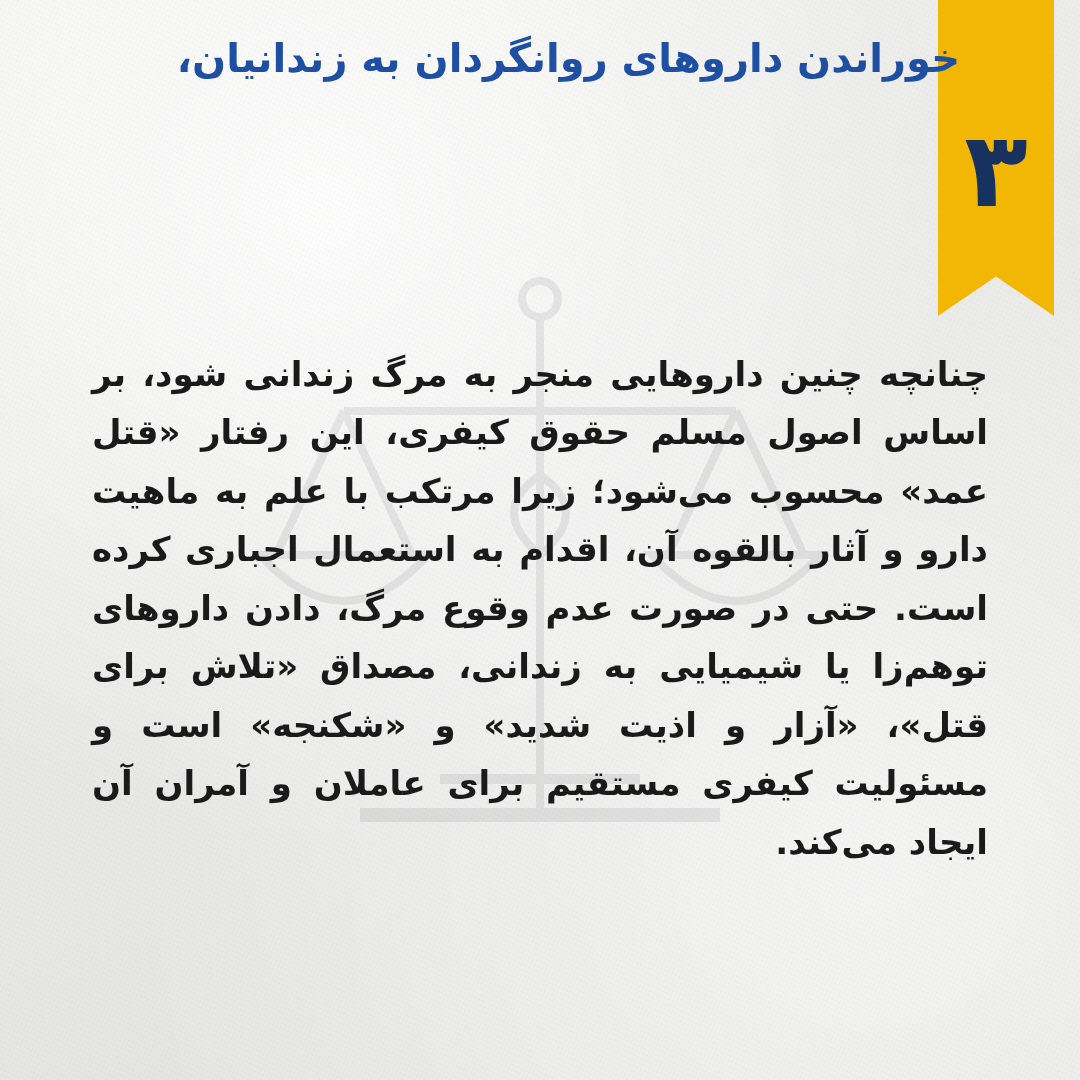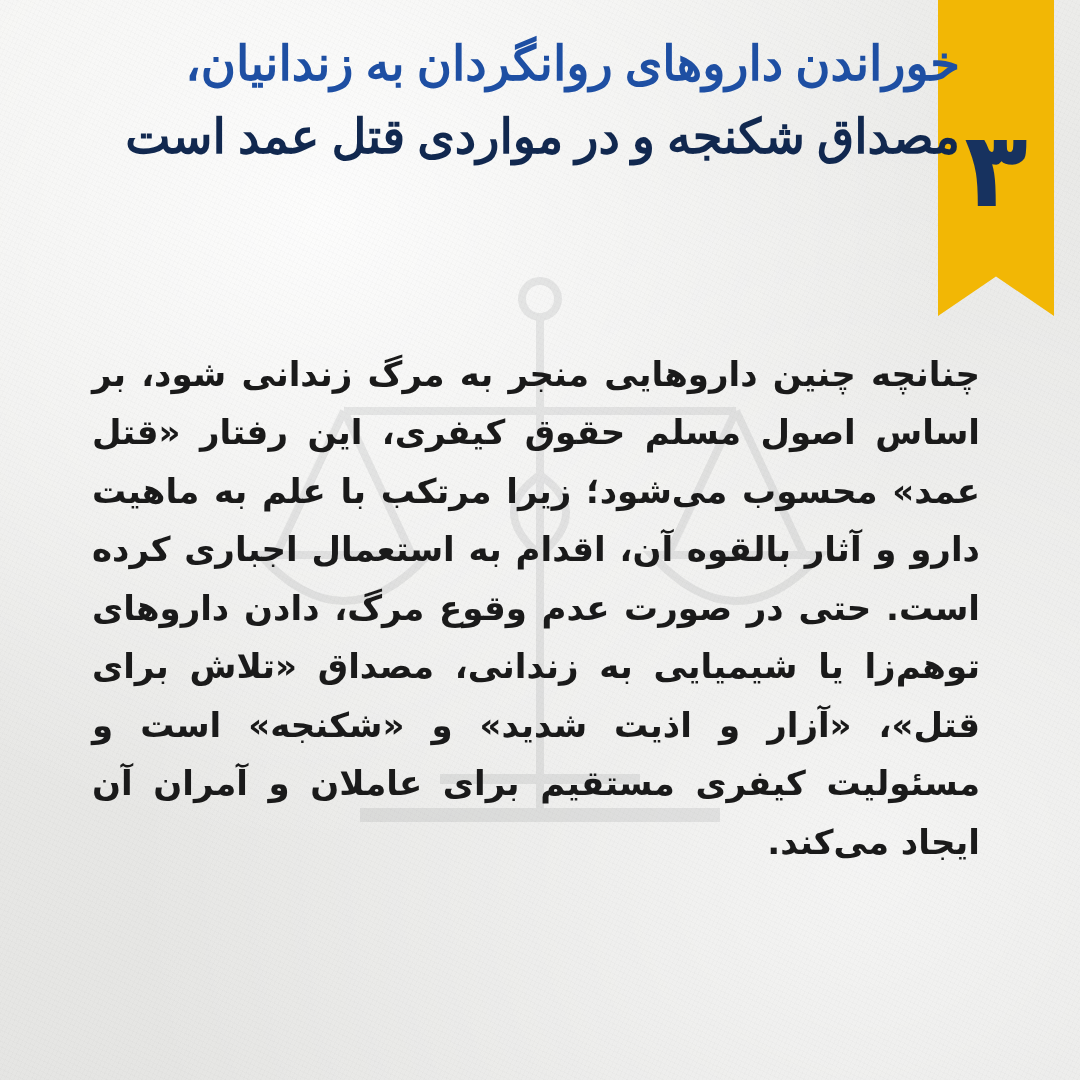--- a/index.html
+++ b/index.html
@@ -89,34 +89,33 @@
   
   .title-block {
     position: absolute;
     top: 28px;
     right: 120px;
     left: 70px;
     text-align: right;
     direction: rtl;
   }
   .title-line {
-    font-size: 48px;
+    font-size: 40px;
     font-weight: bold;
     line-height: 1.52;
     letter-spacing: -0.2px;
-    font-family: Liberation Serif, serif;
   }
   .title-line-1 { color: #1e4fa3; }
   .title-line-2 { color: #11284f; }
 
   
   .body-block {
     position: absolute;
     top: 345px;
-    right: 100px;
+    right: 92px;
     left: 92px;
     direction: rtl;
     text-align: justify;
     text-align-last: right;
     color: #1a1a1a;
     font-size: 34px;
     line-height: 1.72;
     font-weight: 600;
   }
   .body-block p { margin: 0; }
@@ -147,20 +146,19 @@
       <path d="M150 110 q26 18 0 40 q-26 -22 0 -40 Z" stroke-width="4"></path>
     </svg>
   </div>
 
   <div class="badge">
     <div class="badge-number">۳</div>
   </div>
 
   <div class="title-block">
     <div class="title-line title-line-1">خوراندن داروهای روانگردان به زندانیان،</div>
-    <div class="title-line title-line-2">مصداق شکنجه و در مواردی قتل عمد است</div>
   </div>
 
   <div class="body-block">
     <p>چنانچه چنین داروهایی منجر به مرگ زندانی شود، بر اساس اصول مسلم حقوق کیفری، این رفتار «قتل عمد» محسوب می‌شود؛ زیرا مرتکب با علم به ماهیت دارو و آثار بالقوه آن، اقدام به استعمال اجباری کرده است. حتی در صورت عدم وقوع مرگ، دادن داروهای توهم‌زا یا شیمیایی به زندانی، مصداق «تلاش برای قتل»، «آزار و اذیت شدید» و «شکنجه» است و مسئولیت کیفری مستقیم برای عاملان و آمران آن ایجاد می‌کند.</p>
   </div>
 
 </div>
 
 </body></html>

